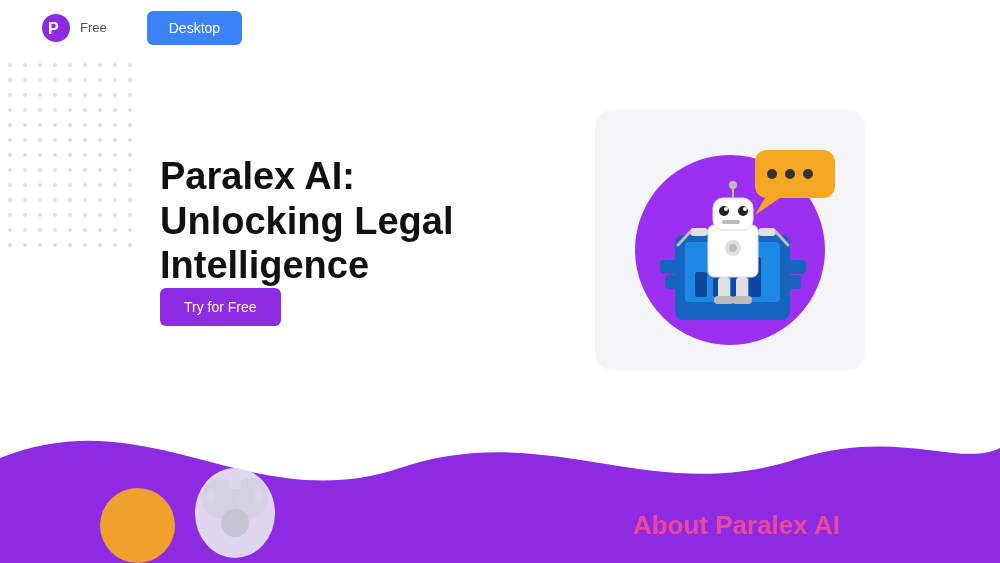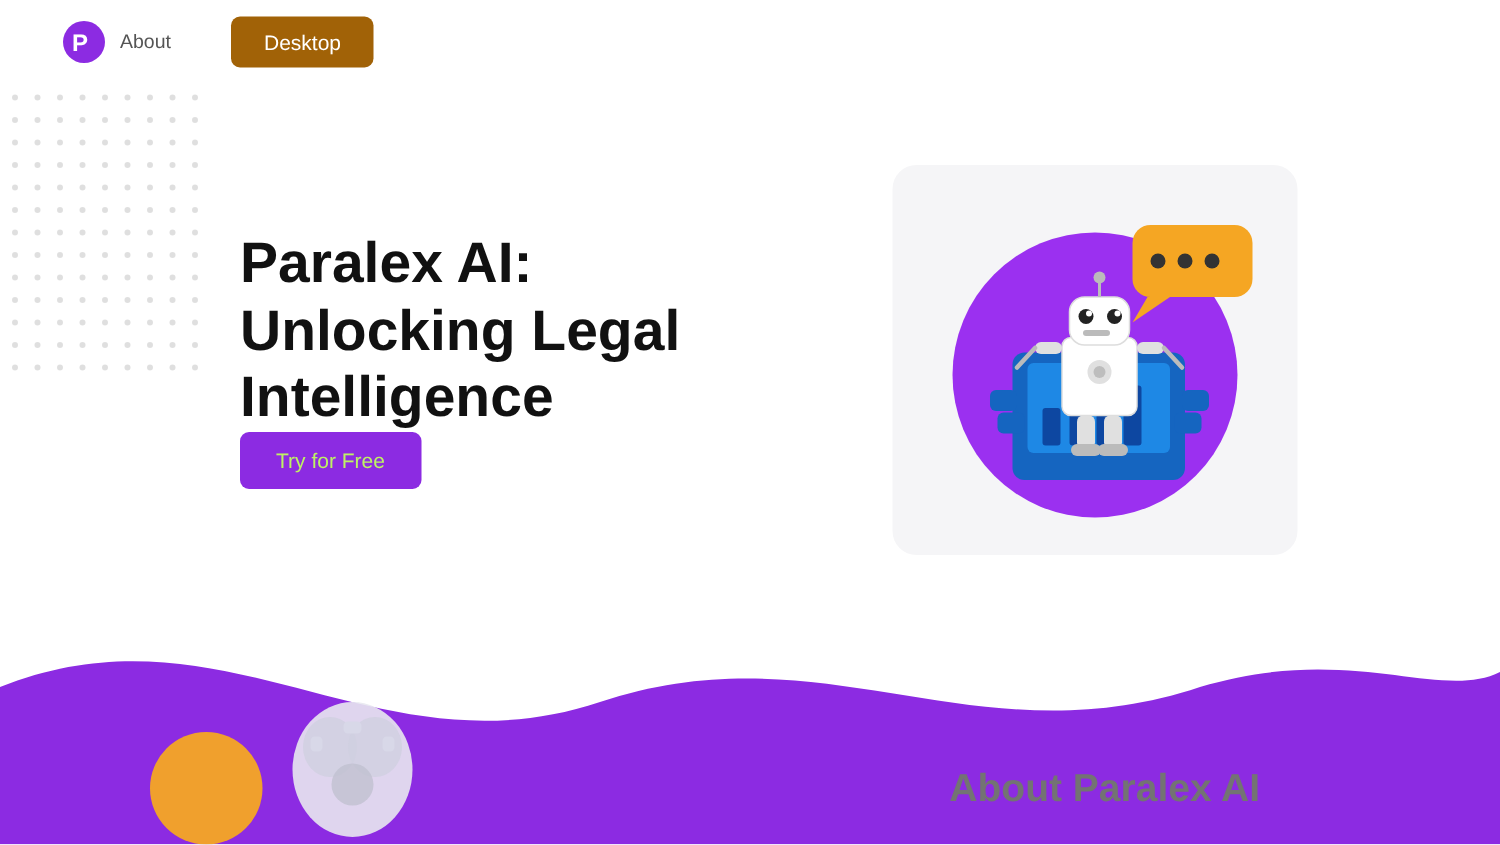--- a/index.html
+++ b/index.html
@@ -35,21 +35,21 @@
       gap: 28px;
       flex: 1;
     }
     .nav-link {
       font-size: 14px;
       color: #333;
       text-decoration: none;
       cursor: pointer;
     }
     .desktop-btn {
-      background: #a16207;
+      background: #3b82f6;
       color: #fff;
       border: none;
       padding: 9px 22px;
       border-radius: 6px;
       font-size: 14px;
       cursor: pointer;
     }
 
     
     .hero {
@@ -71,21 +71,21 @@
     }
     .hero-desc {
       font-size: 14px;
       color: #555;
       line-height: 1.6;
       margin-bottom: 28px;
       max-width: 320px;
     }
     .try-btn {
       background: #8c2be2;
-      color: #bef264;
+      color: #fef9c3;
       border: none;
       padding: 11px 24px;
       border-radius: 6px;
       font-size: 14px;
       cursor: pointer;
     }
     .hero-image-area {
       flex: 1;
       display: flex;
       justify-content: center;
@@ -125,21 +125,21 @@
   </svg>
 </div>
 
 <nav class="navbar">
   <div class="logo-area">
 
     <svg class="logo-icon" viewBox="0 0 32 32" xmlns="http://www.w3.org/2000/svg">
       <circle cx="16" cy="16" r="14" fill="#8c2be2"></circle>
       <text x="8" y="22" font-size="16" fill="white" font-weight="bold">P</text>
     </svg>
-    <span class="beta-label">About</span>
+    <span class="beta-label">Free</span>
   </div>
   <button class="desktop-btn">Desktop</button>
 </nav>
 
 <section class="hero">
   <div class="hero-text">
     <h1 class="hero-title">Paralex AI: Unlocking Legal Intelligence</h1>
     <button class="try-btn">Try for Free</button>
   </div>
   <div class="hero-image-area">
@@ -325,21 +325,21 @@
       <circle cx="130" cy="190" r="2"></circle>
   </g>
 </svg>
 
 <div style="position:absolute;bottom:0;left:0;width:1000px;height:185px;z-index:2;">
   <svg viewBox="0 0 1000 185" xmlns="http://www.w3.org/2000/svg" preserveAspectRatio="none" style="width:100%;height:100%;">
     <path d="M0,80 C150,20 250,140 400,90 C550,40 650,130 800,80 C900,50 960,90 1000,70 L1000,185 L0,185 Z" fill="#8c2be2"></path>
   </svg>
 </div>
 
-<div style="position:absolute;bottom:22px;right:160px;color:#737373;font-size:26px;font-weight:700;z-index:5;text-align:right;">
+<div style="position:absolute;bottom:22px;right:160px;color:#ec4899;font-size:26px;font-weight:700;z-index:5;text-align:right;">
   <span>About Paralex AI</span>
 </div>
 
 <div style="position:absolute;bottom:0;left:100px;z-index:6;height:140px;display:flex;align-items:flex-end;gap:10px;">
 
   <div style="width:75px;height:75px;border-radius:50%;background:#f5a623;opacity:0.95;"></div>
 
   <svg width="100" height="110" viewBox="0 0 100 110" xmlns="http://www.w3.org/2000/svg">
 
     <ellipse cx="50" cy="60" rx="40" ry="45" fill="#e8e8f0" opacity="0.9"></ellipse>

